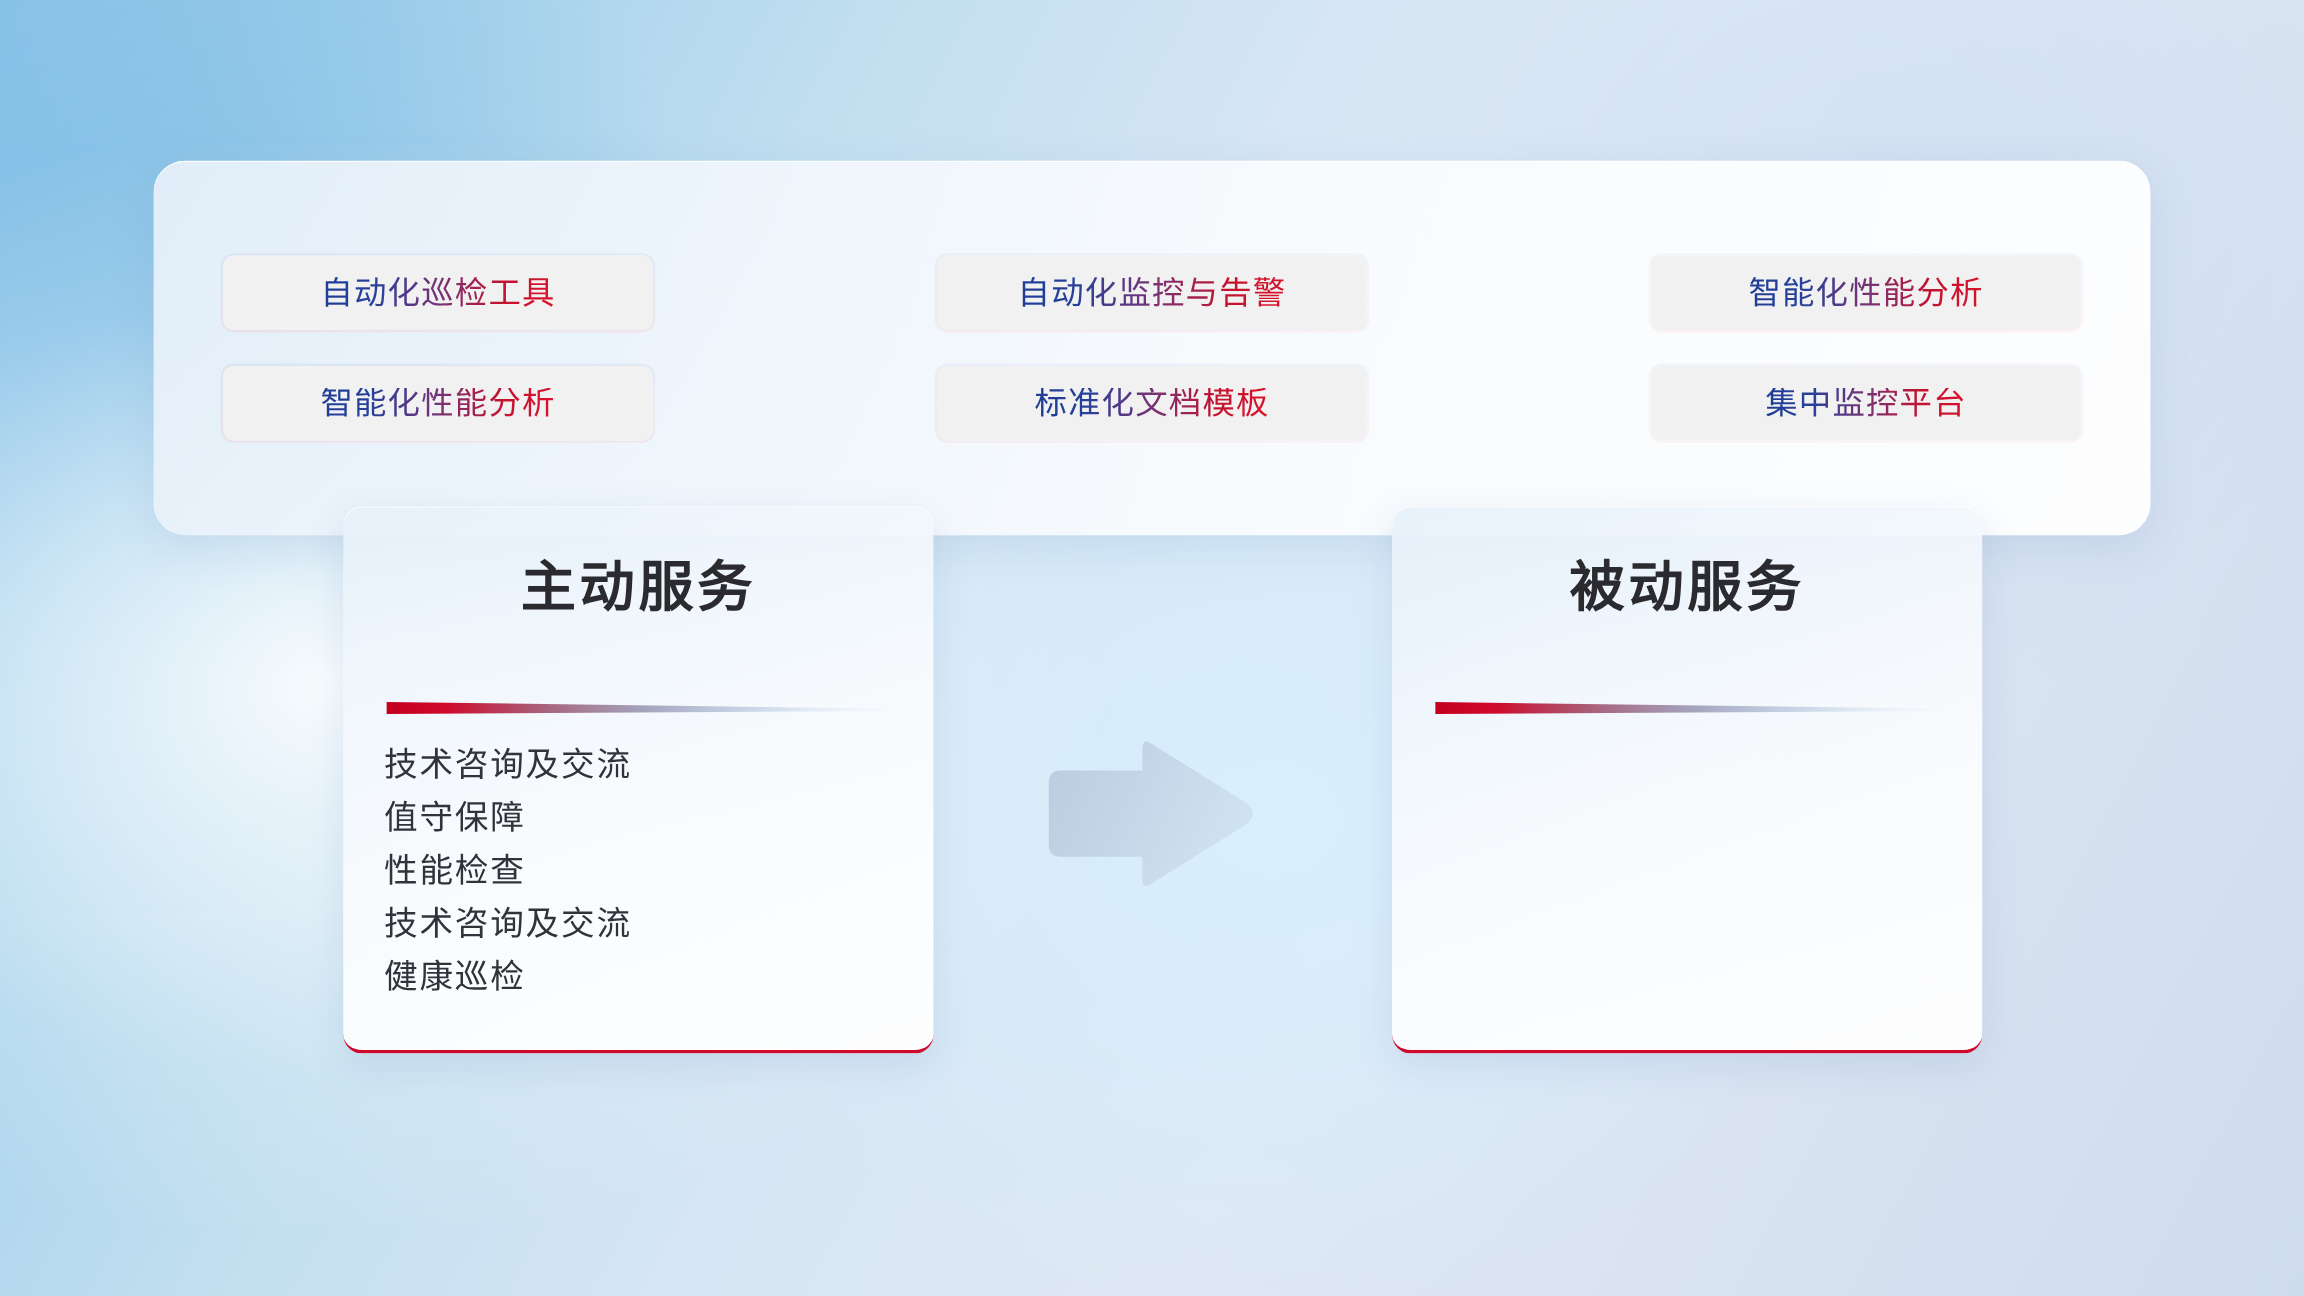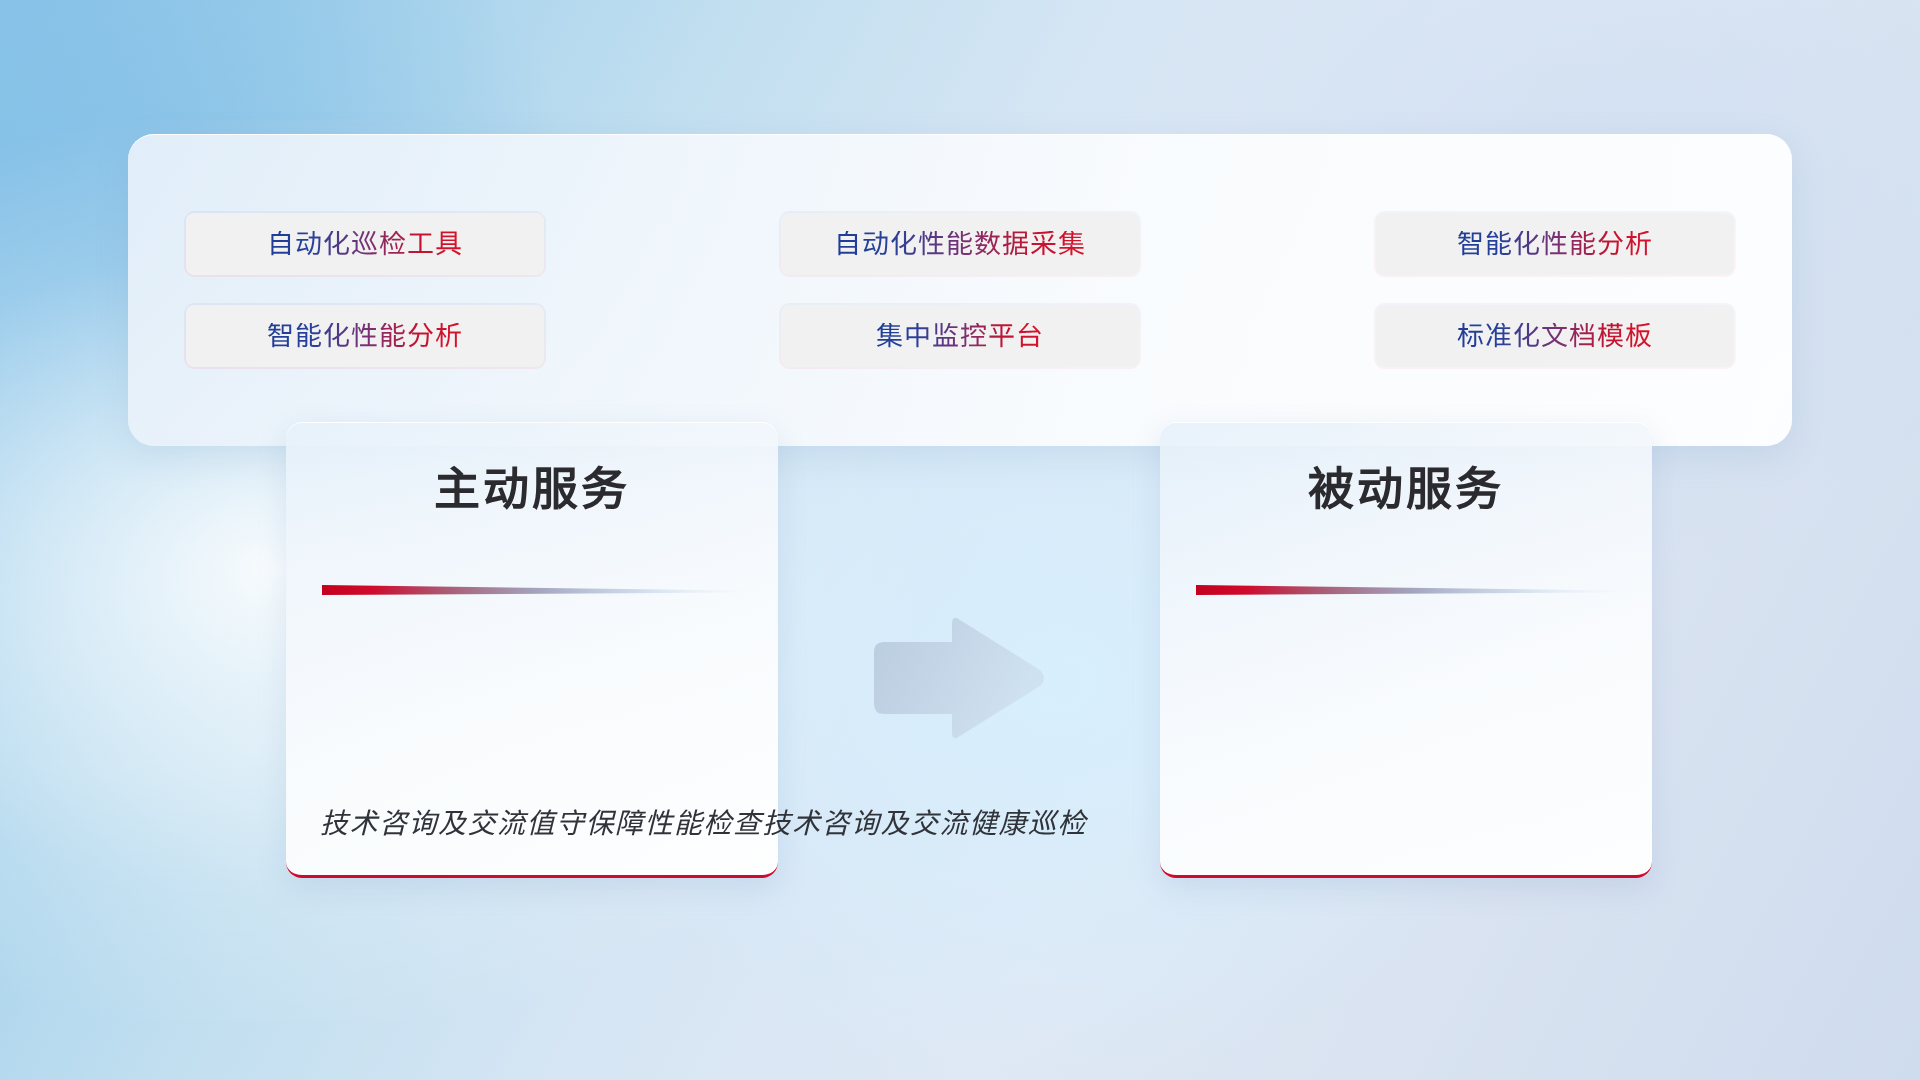--- a/index.html
+++ b/index.html
@@ -210,25 +210,24 @@
   .card-divider {
     position: relative;
     height: 14px;
     margin: 30px 2px 0 2px;
   }
   .card-divider svg { display: block; width: 100%; height: 100%; }
 
   .card-list {
     flex: 1;
     display: flex;
-    flex-direction: row;
+    flex-direction: column;
     justify-content: space-evenly;
-    align-items: flex-end;
+    align-items: flex-start;
     padding: 14px 0 10px;
-    font-style: italic;
   }
   .card-item {
     font-size: 28px;
     color: #30343a;
     letter-spacing: 1.5px;
     line-height: 1.2;
     text-align: center;
     white-space: nowrap;
   }
 
@@ -253,36 +252,36 @@
 
 <div class="stage">
 
   <section class="top-panel">
 
     <div class="pill-row">
       <div class="pill">
         <span class="pill-label">自动化巡检工具</span>
       </div>
       <div class="pill">
-        <span class="pill-label">自动化性能数据采集</span>
+        <span class="pill-label">自动化监控与告警</span>
       </div>
       <div class="pill">
         <span class="pill-label">智能化性能分析</span>
       </div>
     </div>
 
     <div class="pill-row">
       <div class="pill">
         <span class="pill-label">智能化性能分析</span>
       </div>
       <div class="pill">
+        <span class="pill-label">标准化文档模板</span>
+      </div>
+      <div class="pill">
         <span class="pill-label">集中监控平台</span>
-      </div>
-      <div class="pill">
-        <span class="pill-label">标准化文档模板</span>
       </div>
     </div>
 
   </section>
 
   <section class="card card-active">
     <h2 class="card-title">主动服务</h2>
 
     <div class="card-divider">
       <svg viewBox="0 0 424 14" preserveAspectRatio="none" aria-hidden="true">

